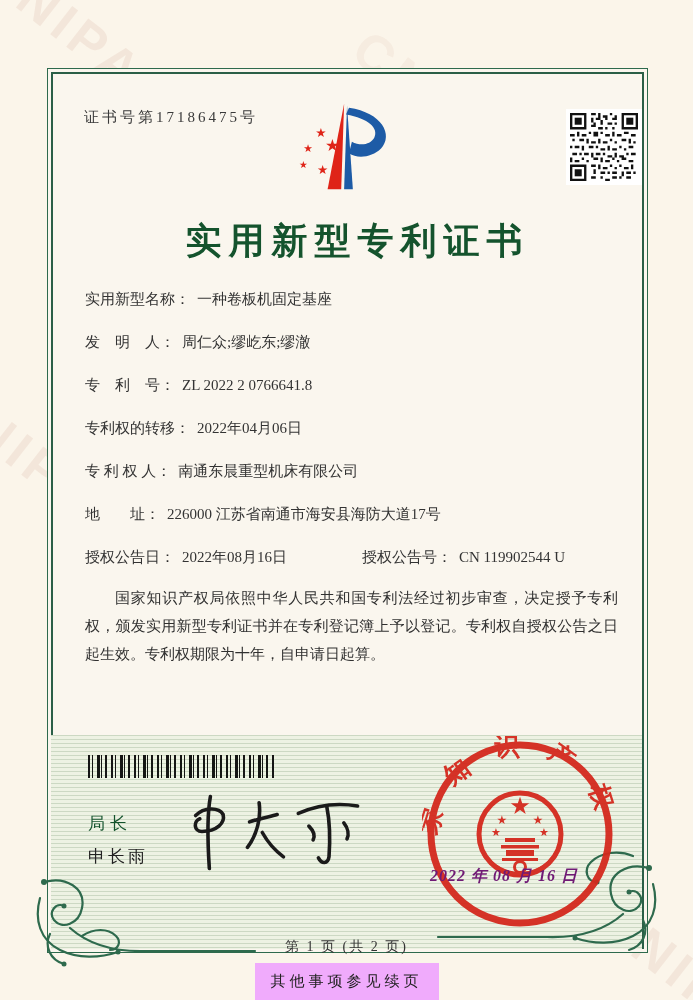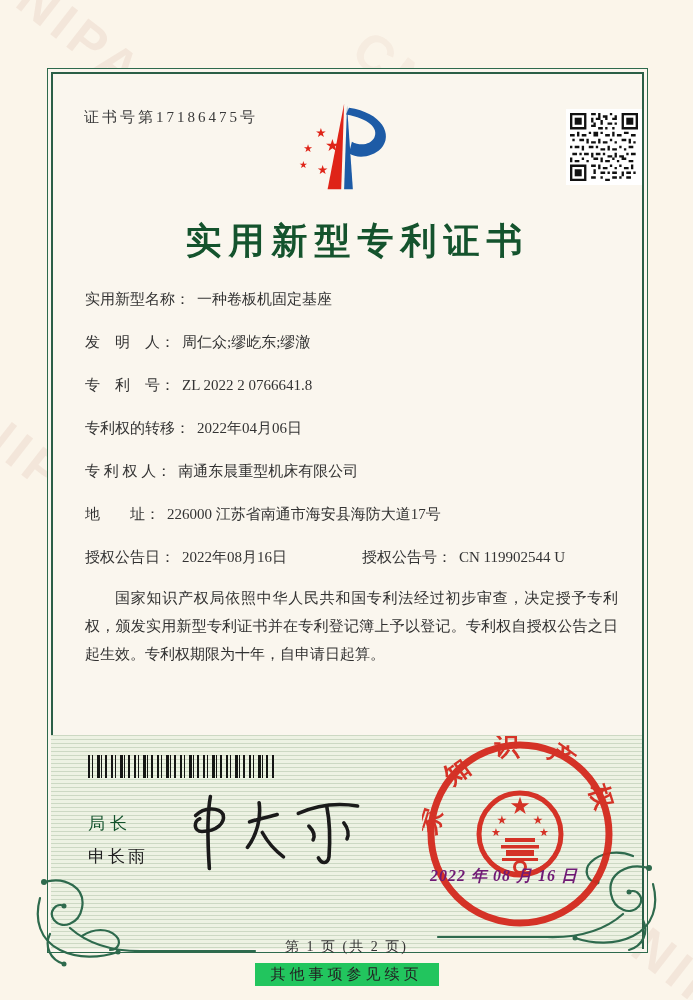--- a/index.html
+++ b/index.html
@@ -70,21 +70,21 @@
   .seal-date{
     position:absolute;left:430px;top:866px;z-index:7;
     font-size:16px;letter-spacing:1px;color:#701a75;font-weight:bold;white-space:nowrap;font-style:italic;
   }
   .page-info{
     position:absolute;left:0;top:924px;width:693px;z-index:5;
     text-align:center;font-size:14px;letter-spacing:2px;color:#333;margin-top:14px;
   }
   .bottom-note-wrap{position:absolute;left:0;top:963px;width:693px;text-align:center;z-index:5;}
   .bottom-note{
-    display:inline-block;background:#22c55e;padding:2px 16px;
+    display:inline-block;background:#f0abfc;padding:9px 16px;
     font-size:15px;letter-spacing:4px;color:#222;
   }
 </style>
 </head>
 <body>
 
 <div class="page">
 
   <div class="wm" style="left:-30px;top:-8px;">CNIPA</div>
   <div class="wm" style="left:340px;top:70px;color:rgba(208,156,134,0.10);">CNIPA</div>

